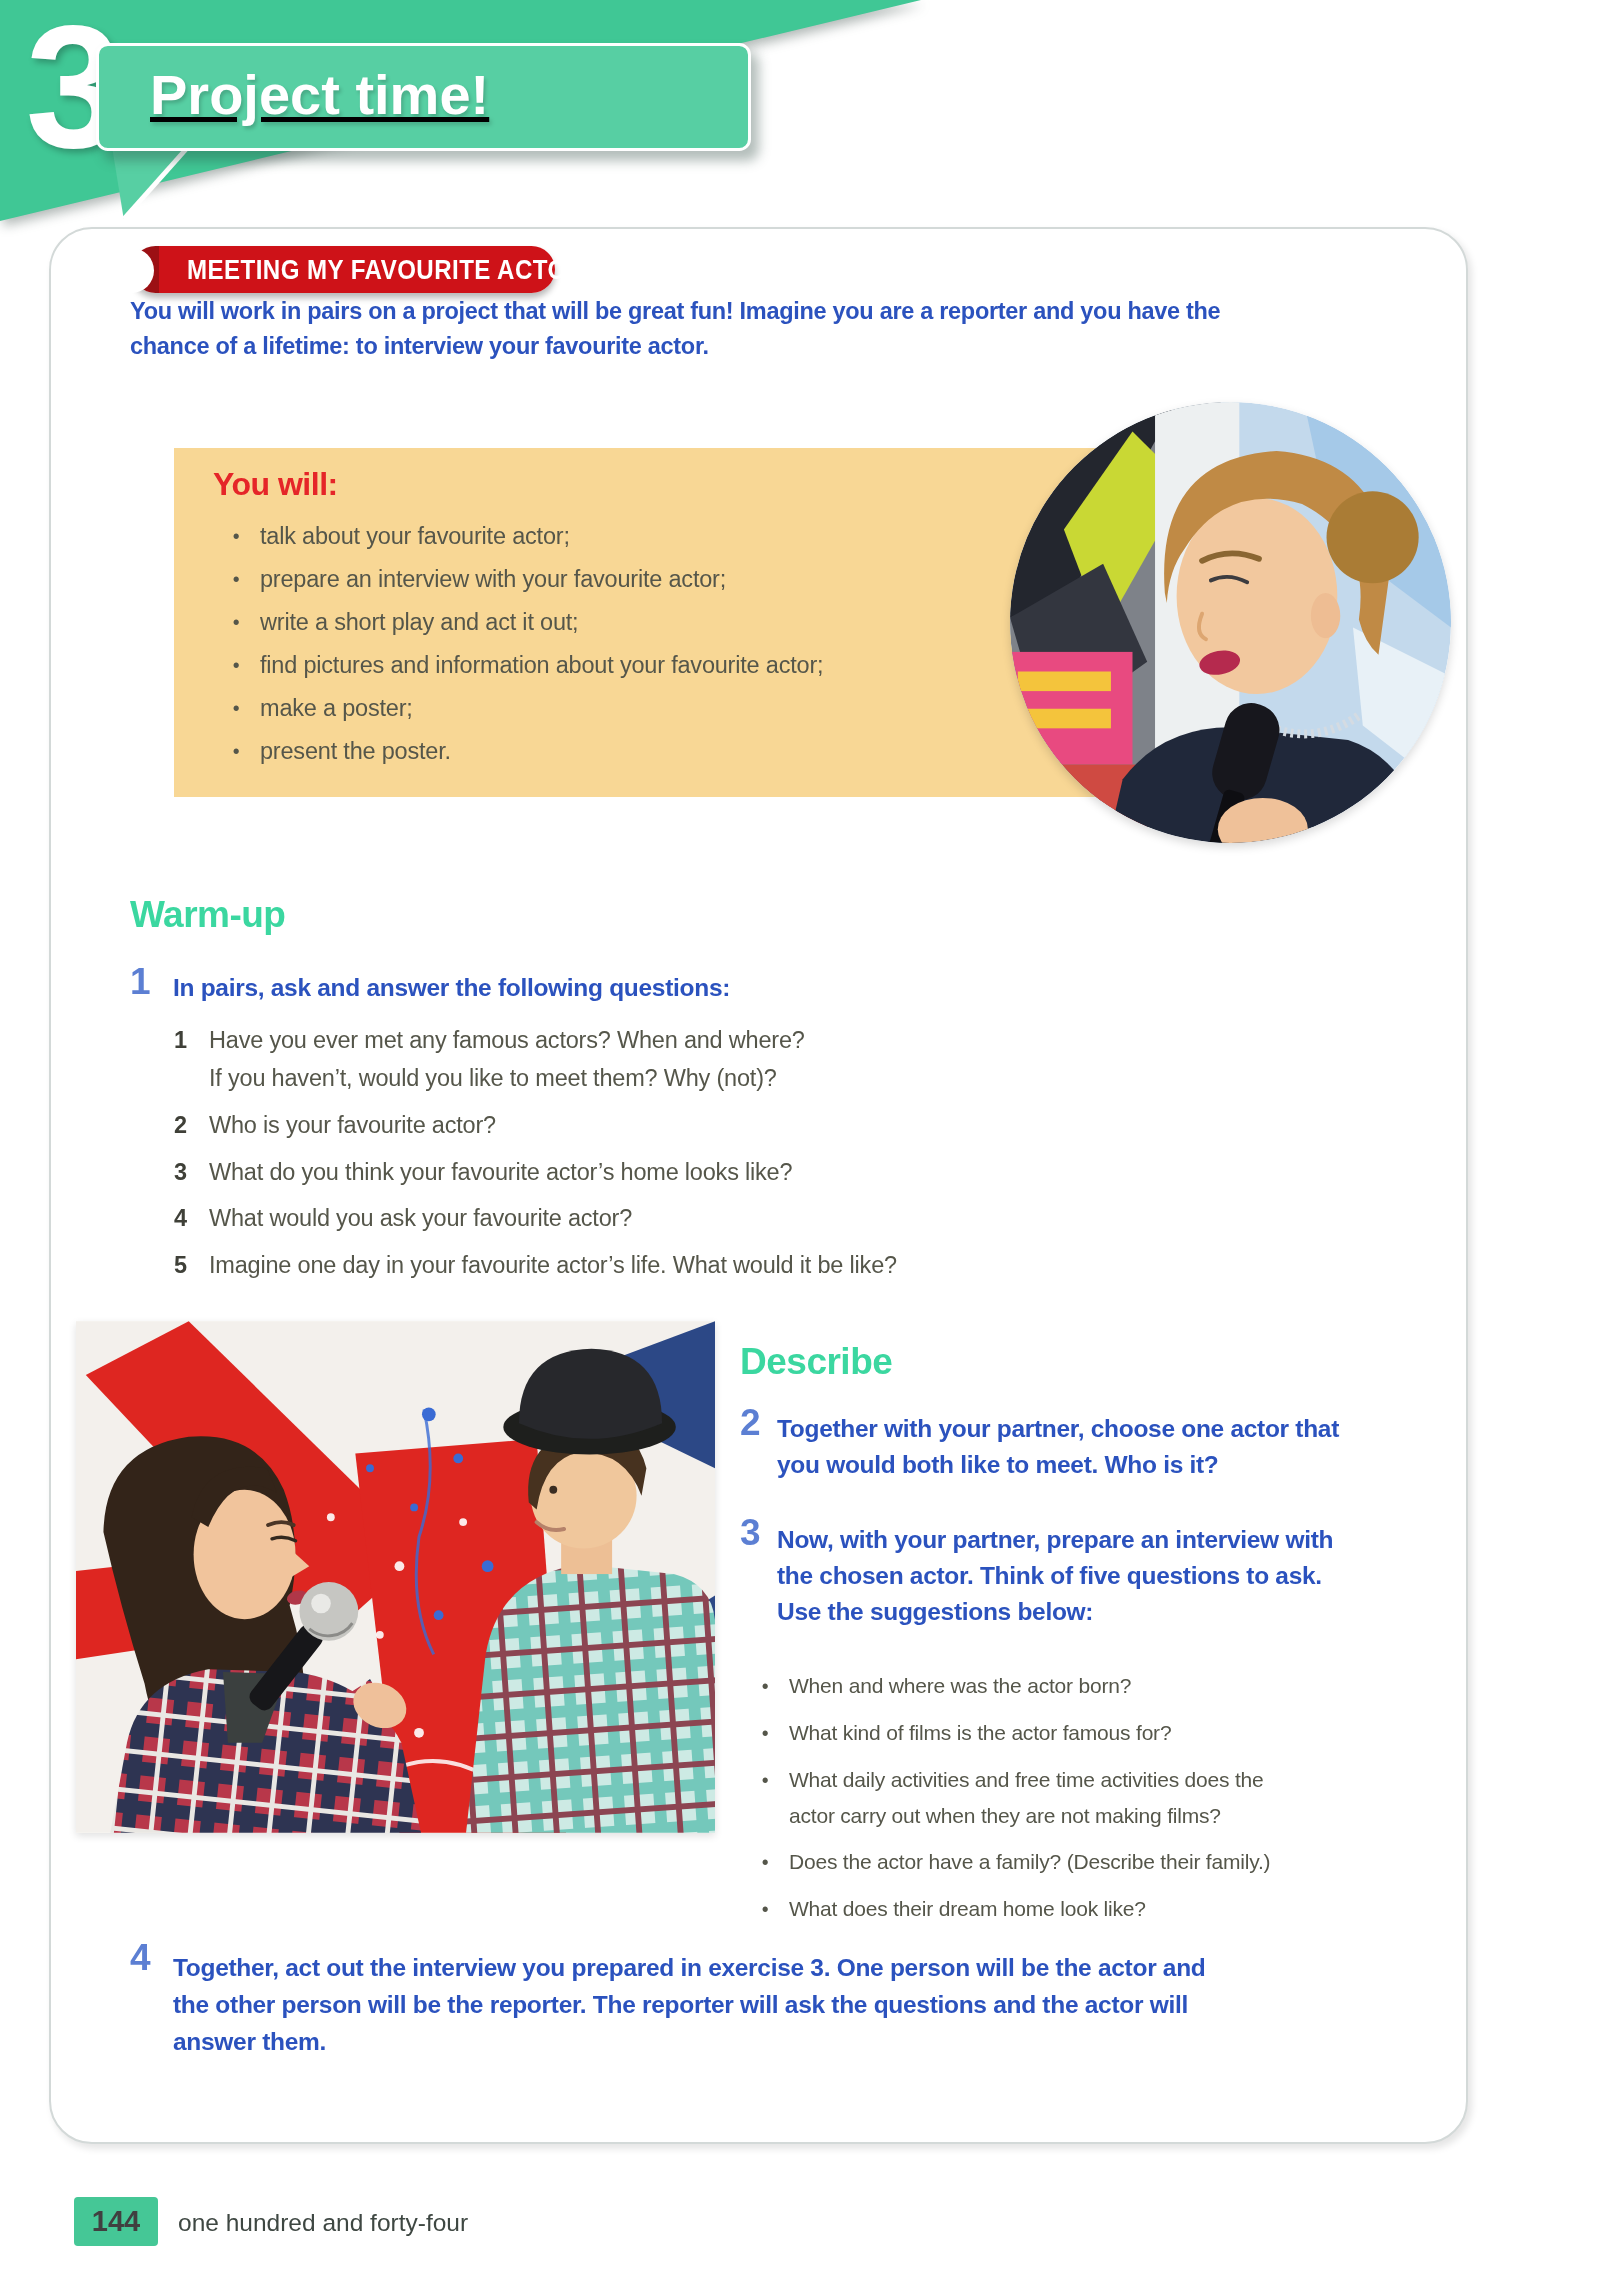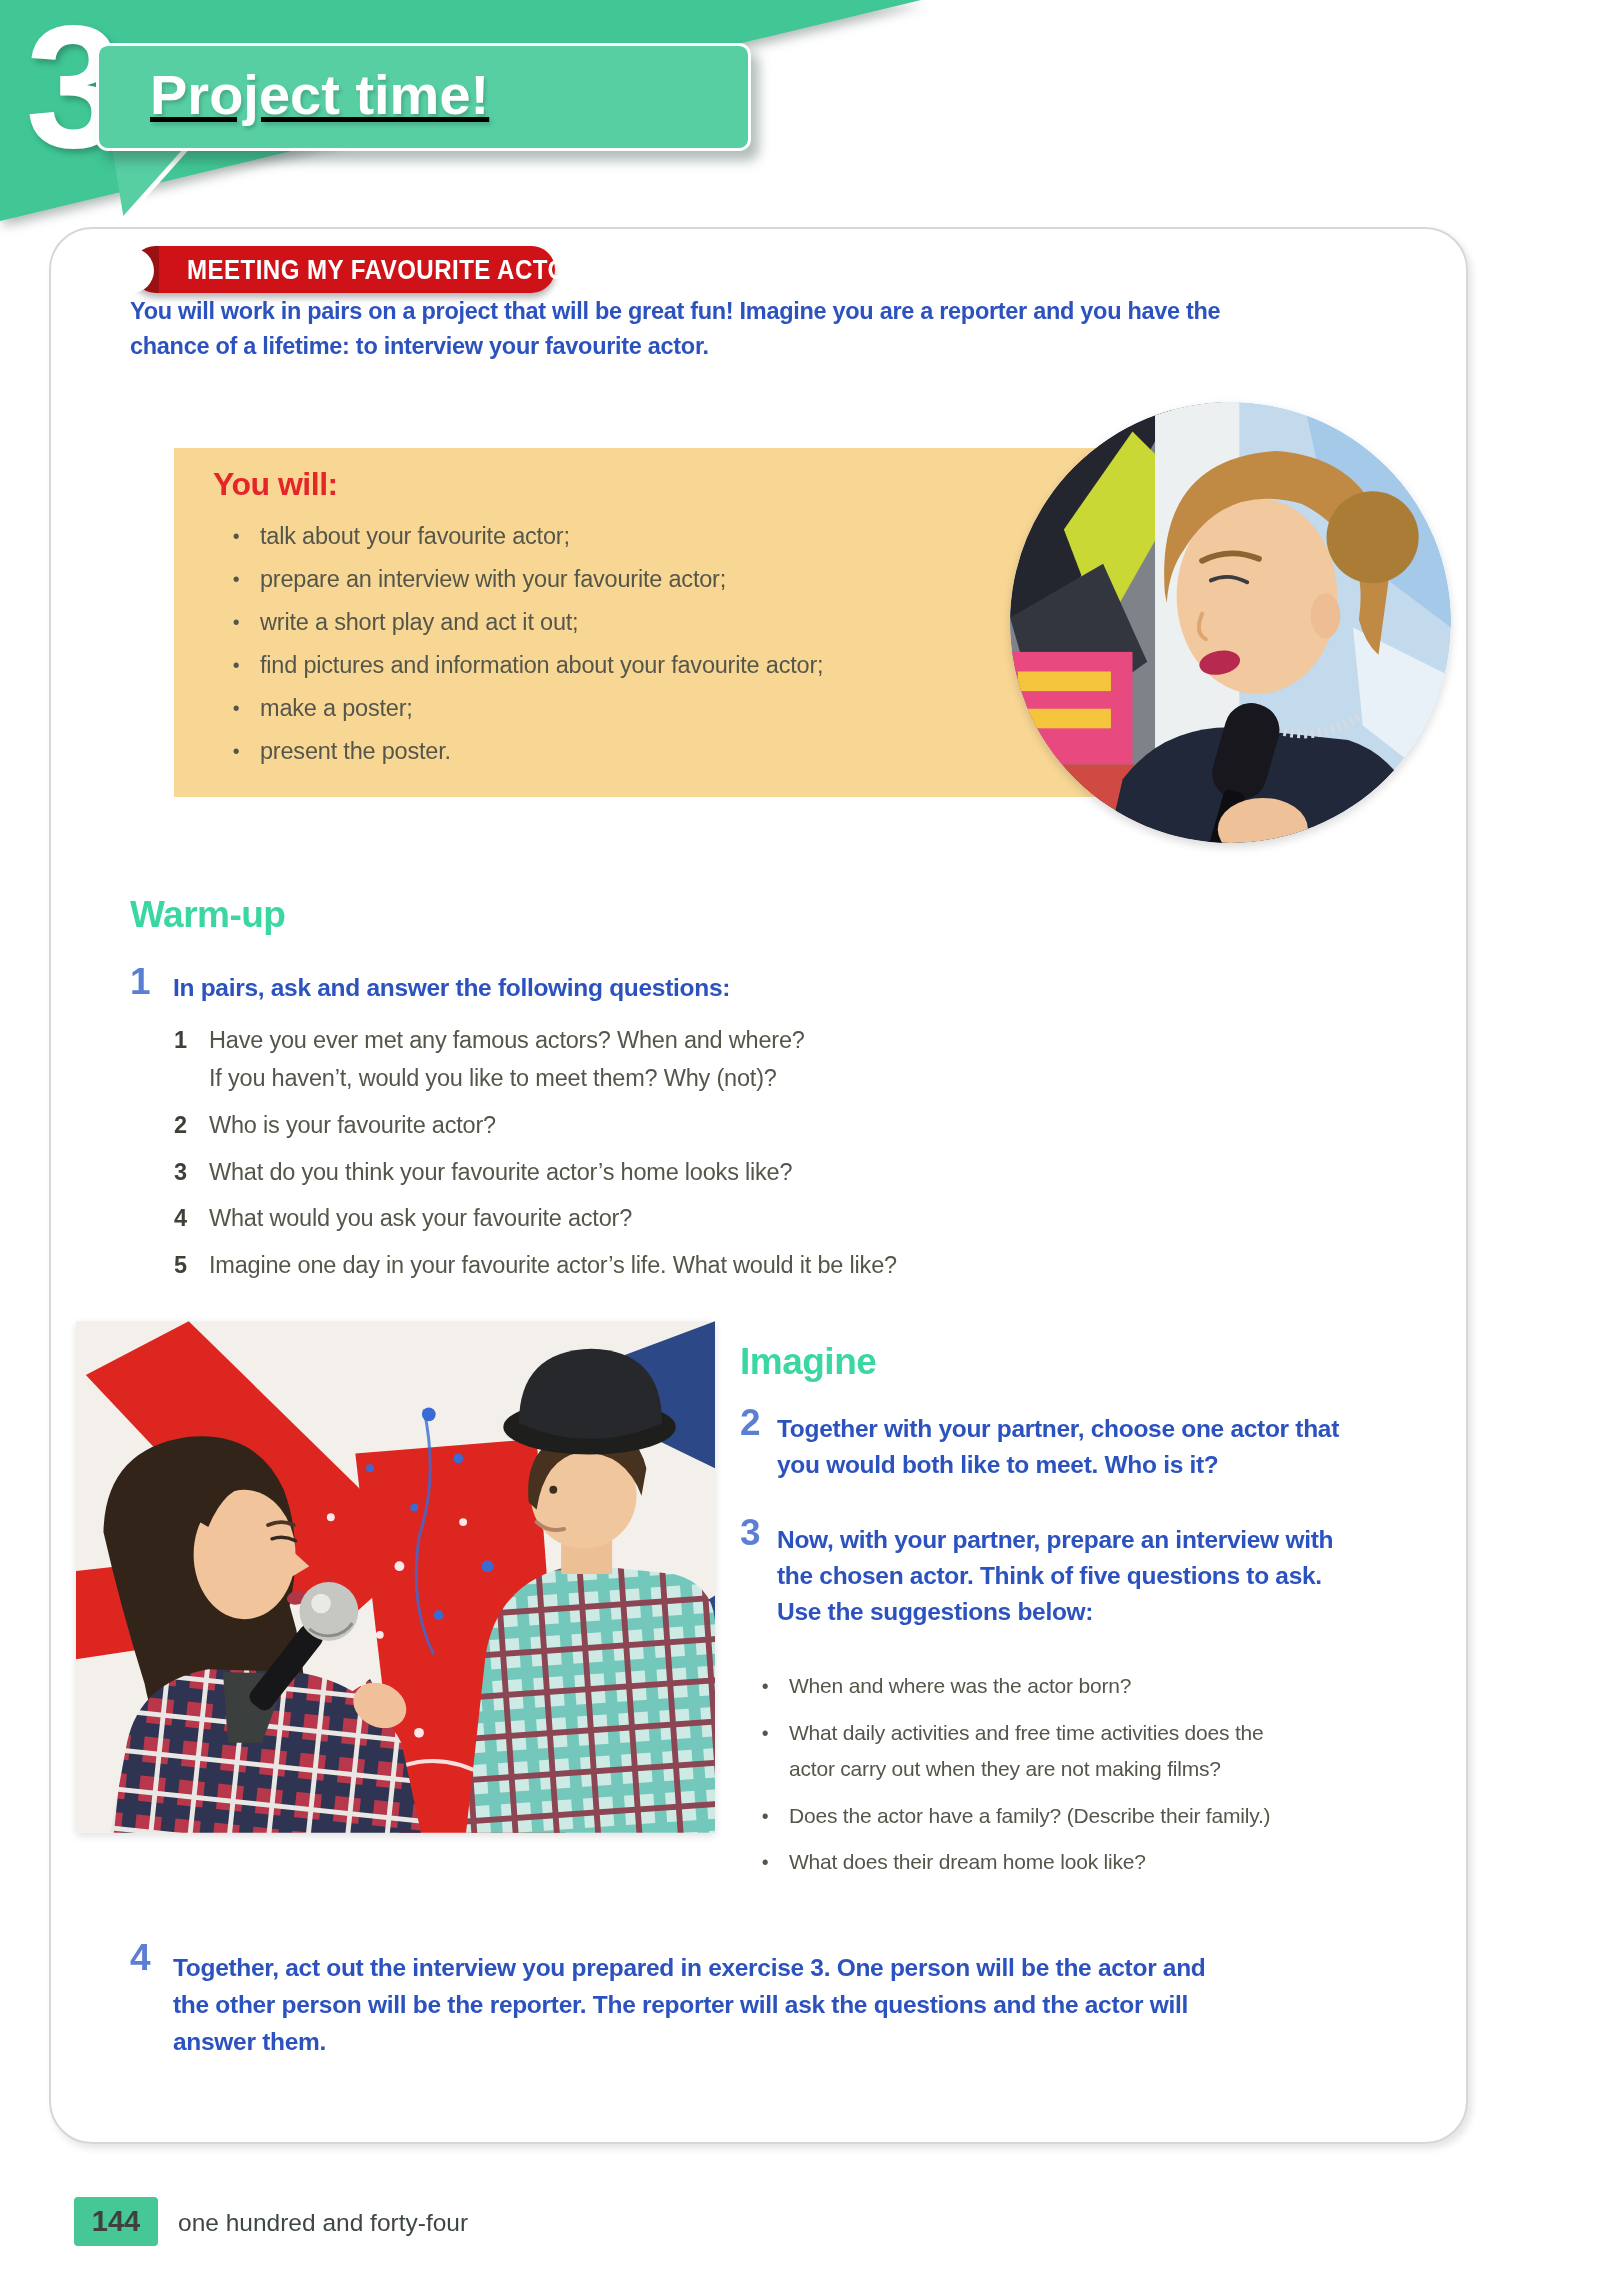--- a/index.html
+++ b/index.html
@@ -263,33 +263,34 @@
           <rect x="246" y="318" width="26" height="100" rx="9" fill="#17171a"></rect>
         </g>
         <ellipse cx="310" cy="392" rx="28" ry="22" fill="#efc09a" transform="rotate(25 310 392)"></ellipse>
         <circle cx="258" cy="296" r="30" fill="#c6c6c2"></circle>
         <circle cx="250" cy="288" r="10" fill="#e9e9e6"></circle>
         <path d="M238,314 A30 30 0 0 0 282 308" stroke="#8b8b88" stroke-width="3" fill="none"></path>
       </g>
     </svg>
   </div>
 
-  <h2 class="teal-heading h-prepare">Imagine</h2>
+  <h2 class="teal-heading h-prepare">Describe</h2>
 
   <p class="ex-num n2">2</p>
   <p class="ex-text t2 pre">Together with your partner, choose one actor that
 you would both like to meet. Who is it?</p>
 
   <p class="ex-num n3">3</p>
   <p class="ex-text t3 pre">Now, with your partner, prepare an interview with
 the chosen actor. Think of five questions to ask.
 Use the suggestions below:</p>
 
   <ul class="dot-list suggestions">
     <li class="pre">When and where was the actor born?</li>
+    <li class="pre">What kind of films is the actor famous for?</li>
     <li class="pre">What daily activities and free time activities does the
 actor carry out when they are not making films?</li>
     <li class="pre">Does the actor have a family? (Describe their family.)</li>
     <li class="pre">What does their dream home look like?</li>
   </ul>
 
   <p class="ex-num n4">4</p>
   <p class="ex-text t4 pre">Together, act out the interview you prepared in exercise 3. One person will be the actor and
 the other person will be the reporter. The reporter will ask the questions and the actor will
 answer them.</p>

